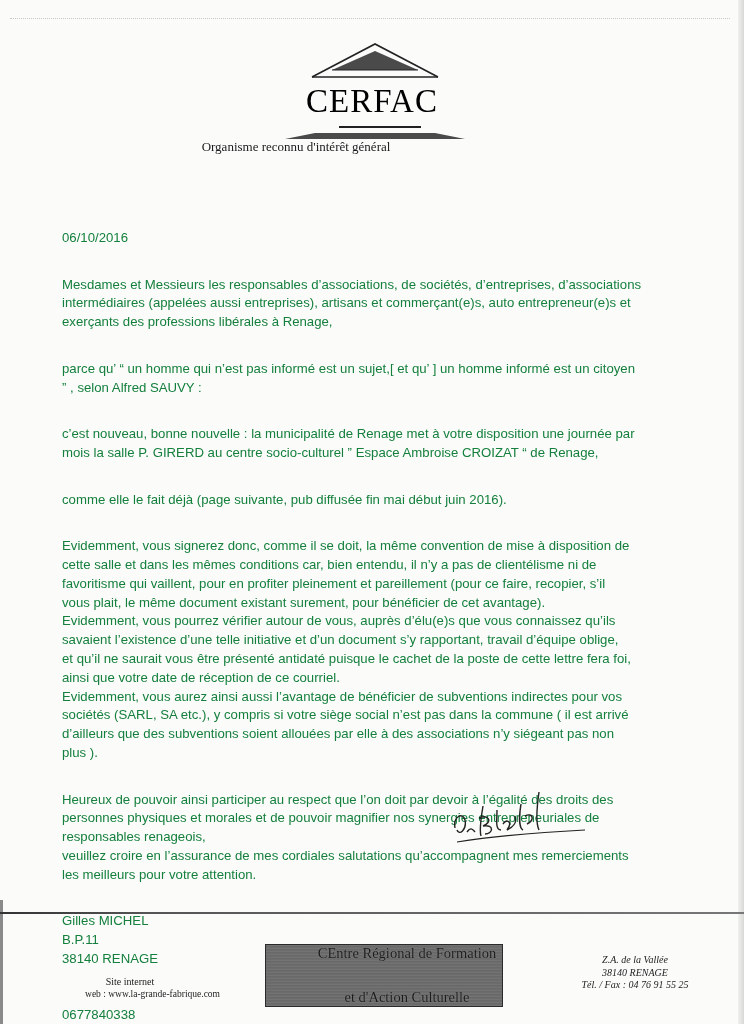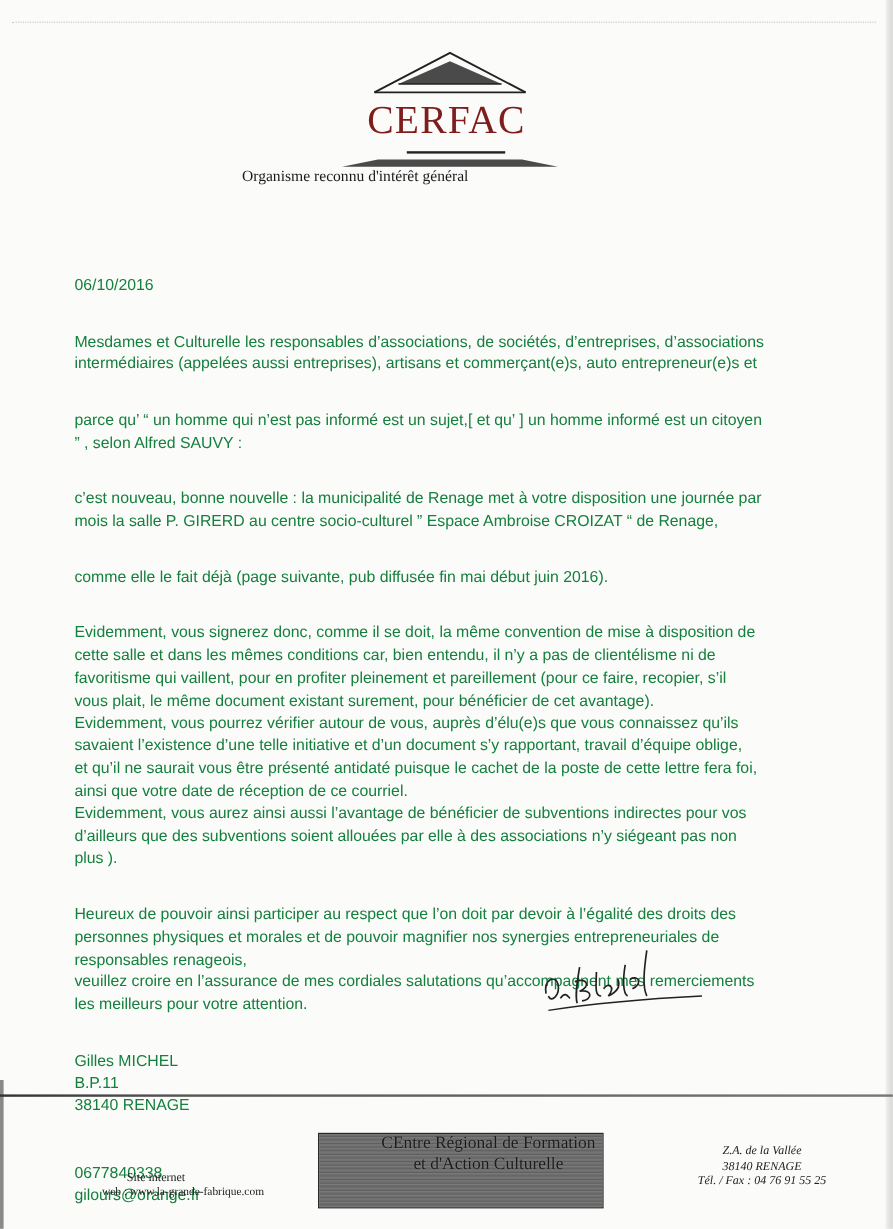--- a/index.html
+++ b/index.html
@@ -19,21 +19,21 @@
     }
     .top-speckle {
       position: absolute; left: 10px; top: 18px; width: 720px; height: 1px;
       border-top: 1px dotted #c9c9c9;
     }
     
     .logo { position: absolute; left: 0; top: 40px; width: 744px; height: 120px; }
     .logo-roof { position: absolute; left: 310px; top: 0px; }
     .logo-title {
       position: absolute; left: 0; width: 744px; top: 43px; text-align: center;
-      font-family: "Liberation Serif", serif; font-size: 33px; letter-spacing: 1px; color: #7f1d1d;
+      font-family: "Liberation Serif", serif; font-size: 33px; letter-spacing: 1px; color: #000000;
     }
     .logo-underline { position: absolute; left: 339px; top: 86px; width: 82px; height: 2px; background: #222; }
     .logo-base { position: absolute; left: 285px; top: 92px; }
     .logo-tagline {
       position: absolute; left: 0; width: 592px; top: 99px; text-align: center;
       font-family: "Liberation Serif", serif; font-size: 13px; color: #1a1a1a;
     }
     
     .letter {
       position: absolute; left: 62px; top: 205px; width: 630px;
@@ -49,21 +49,21 @@
     }
     .footer-left {
       position: absolute; left: 40px; top: 954px; width: 180px; text-align: center;
       font-family: "Liberation Serif", serif; font-size: 10px; line-height: 13px; color: #222; margin-top: 21px;
     }
     .footer-left .web { font-size: 9.5px; text-align: right; }
     .footer-box {
       position: absolute; left: 265px; top: 944px; width: 238px; height: 63px;
       background: repeating-linear-gradient(0deg, #6c6c6c 0px, #7a7a7a 1px, #5e5e5e 2px, #737373 3px);
       border: 1px solid #2a2a2a; box-sizing: border-box;
-      display: flex; flex-direction: column; justify-content: flex-start; align-items: center; padding-left: 46px;
+      display: flex; flex-direction: column; justify-content: space-between; align-items: center; padding-left: 46px;
     }
     .footer-box span {
       font-family: "Liberation Serif", serif; font-size: 14.5px; line-height: 17px; color: #1a1a1a;
       text-shadow: 0 0 1px #999;
     }
     .footer-right {
       position: absolute; left: 560px; top: 954px; width: 150px; text-align: center;
       font-family: "Liberation Serif", serif; font-size: 10px; line-height: 12.5px; color: #222; font-style: italic;
     }
   </style>
@@ -87,22 +87,23 @@
     <polygon points="0,7 30,1 150,1 180,7" fill="#4a4a4a"></polygon>
   </svg>
   <div class="logo-tagline">Organisme reconnu d'intérêt général</div>
 </div>
 
 <div class="letter">
   <p>06/10/2016</p>
   <div class="gap"></div>
   <div class="gap-sm"></div>
   <div>
-    <p>Mesdames et Culturelle les responsables d’associations, de sociétés, d’entreprises, d’associations</p>
+    <p>Mesdames et Messieurs les responsables d’associations, de sociétés, d’entreprises, d’associations</p>
     <p>intermédiaires (appelées aussi entreprises), artisans et commerçant(e)s, auto entrepreneur(e)s et</p>
+    <p>exerçants des professions libérales à Renage,</p>
   </div>
   <div class="gap"></div>
   <div class="gap-sm"></div>
   <div>
     <p>parce qu’ “ un homme qui n’est pas informé est un sujet,[ et qu’ ] un homme informé est un citoyen</p>
     <p>” , selon Alfred SAUVY :</p>
   </div>
   <div class="gap"></div>
   <div class="gap-sm"></div>
   <div>
@@ -117,20 +118,21 @@
   <div>
     <p>Evidemment, vous signerez donc, comme il se doit,  la même convention de mise à disposition de</p>
     <p>cette salle et dans les mêmes conditions car, bien entendu, il n’y a pas de clientélisme ni de</p>
     <p>favoritisme qui vaillent, pour en profiter pleinement et pareillement  (pour ce faire, recopier, s’il</p>
     <p>vous plait, le même document existant surement, pour bénéficier de cet avantage).</p>
     <p>Evidemment, vous pourrez vérifier autour de vous, auprès d’élu(e)s que vous connaissez qu’ils</p>
     <p>savaient l’existence d’une telle initiative et d’un document s’y rapportant, travail d’équipe oblige,</p>
     <p>et qu’il ne saurait vous être présenté antidaté puisque le cachet de la poste de cette lettre fera foi,</p>
     <p>ainsi que votre date de réception de ce courriel.</p>
     <p>Evidemment, vous aurez ainsi aussi l’avantage de bénéficier de subventions indirectes pour vos</p>
+    <p>sociétés (SARL, SA etc.), y compris si votre siège social n’est pas dans la commune ( il est arrivé</p>
     <p>d’ailleurs que des subventions soient allouées par elle à des associations n’y siégeant pas non</p>
     <p>plus ).</p>
   </div>
   <div class="gap"></div>
   <div class="gap-sm"></div>
   <div>
     <p>Heureux de pouvoir ainsi participer au respect que l’on doit par devoir à l’égalité des droits des</p>
     <p>personnes physiques et morales et de pouvoir magnifier nos synergies entrepreneuriales de</p>
     <p>responsables renageois,</p>
     <p>veuillez croire en l’assurance de mes cordiales salutations qu’accompagnent mes remerciements</p>

